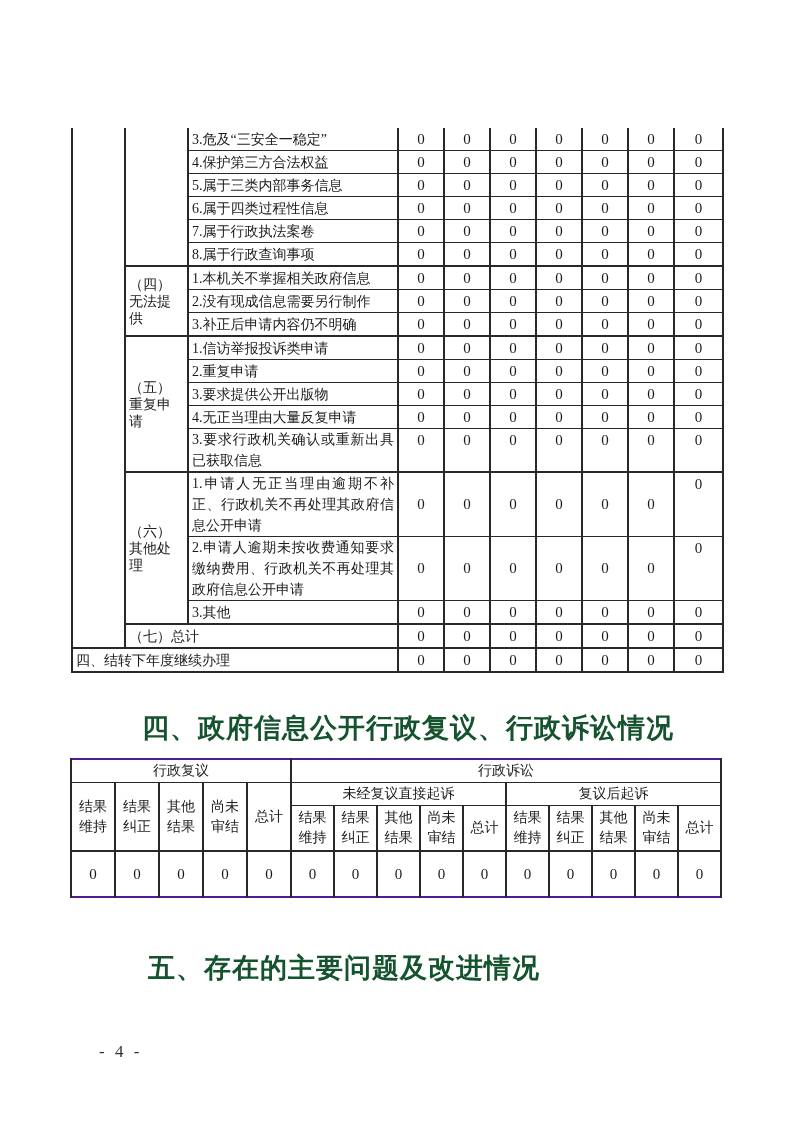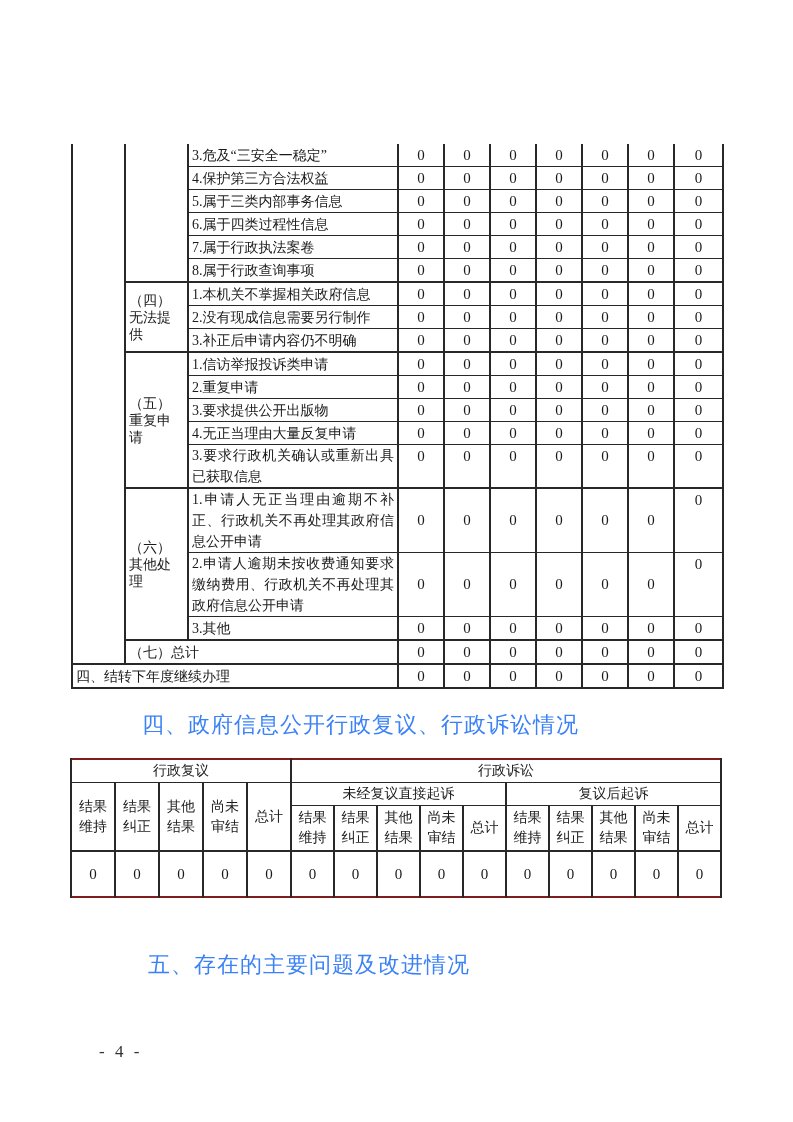--- a/index.html
+++ b/index.html
@@ -4,57 +4,57 @@
 <style>
   html,body{margin:0;padding:0;}
   body{
     width:793px;height:1122px;background:#ffffff;position:relative;
     font-family:"Liberation Serif","DejaVu Serif",serif;color:#1a1a1a;
   }
   .page{position:absolute;inset:0;overflow:hidden;}
 
   
   #t1{
-    position:absolute;left:71px;top:144px;width:651px;
+    position:absolute;left:71px;top:128px;width:651px;
     border-collapse:collapse;table-layout:fixed;
     border:2px solid #282828;border-top:none;
   }
   #t1 td{
     border:1px solid #282828;border-left-width:2px;border-right-width:2px;
     font-size:14px;line-height:21px;padding:0 3px;vertical-align:middle;
     overflow:hidden;height:22px;
   }
   #t1 tr:first-child td{border-top:none;}
   #t1 td.gs{border-top-width:2px;}
   #t1 td.colA{padding:0;}
   #t1 td.colB{line-height:17px;text-align:left;}
   #t1 td.colC{text-align:justify;}
   #t1 td.num{text-align:center;font-size:15px;}
   #t1 td.vtop{vertical-align:top;padding-top:1px;}
 
   
   #t2{
     position:absolute;left:70px;top:758px;width:650px;
     border-collapse:collapse;table-layout:fixed;
-    border:2px solid #7f1d1d;
+    border:2px solid #4c1d95;
   }
   #t2 th,#t2 td{
     border:1px solid #282828;border-left-width:2px;border-right-width:2px;
     font-weight:normal;font-size:14px;line-height:20px;text-align:center;
     vertical-align:middle;padding:0 2px;overflow:hidden;
   }
   #t2 tr.r1 th{height:22px;}
   #t2 tr.r2 th{height:22px;}
   #t2 tr.r3 th{height:44px;}
   #t2 tr.data td{height:44px;border-top-width:2px;font-size:15px;}
 
   
   .sec-title{
     position:absolute;font-family:"Liberation Sans","DejaVu Sans",sans-serif;
-    font-weight:normal;font-size:22px;letter-spacing:1px;color:#3b82f6;white-space:nowrap;
+    font-weight:bold;font-size:27px;letter-spacing:1px;color:#14532d;white-space:nowrap;
   }
   #h4{left:142px;top:710px;}
   #h5{left:142px;top:950px;margin-left:6px;}
   .pagenum{
     position:absolute;left:99px;top:1042px;font-size:17px;letter-spacing:3px;color:#333333;
   }
 </style>
 </head>
 <body>
 

